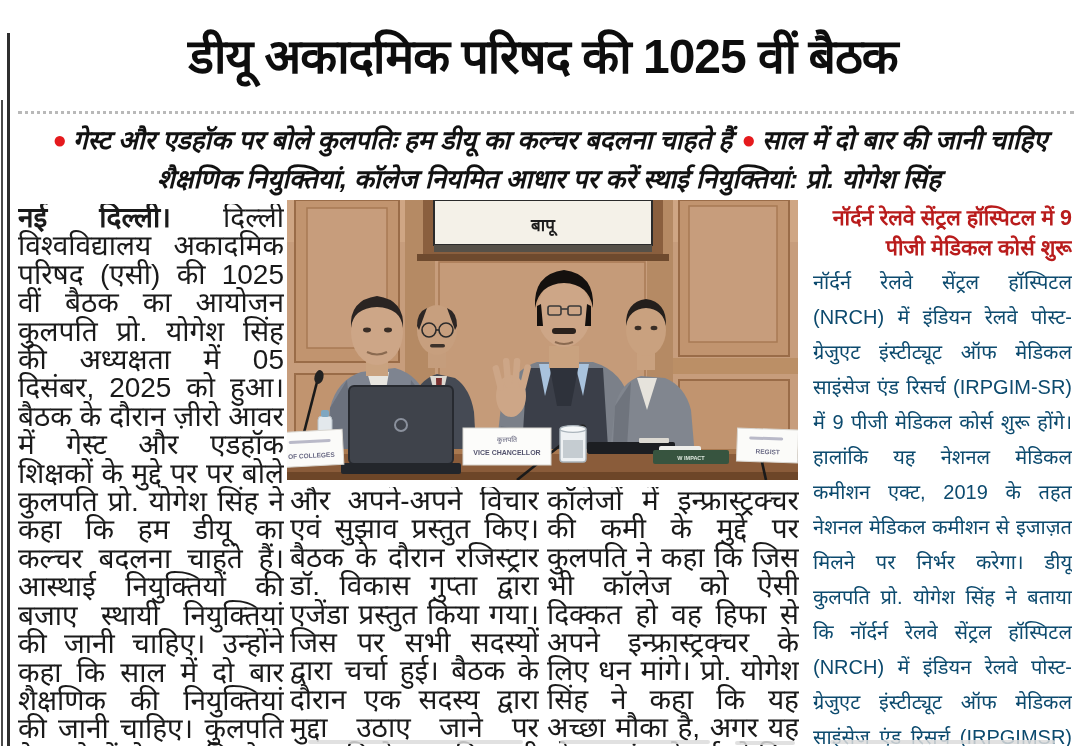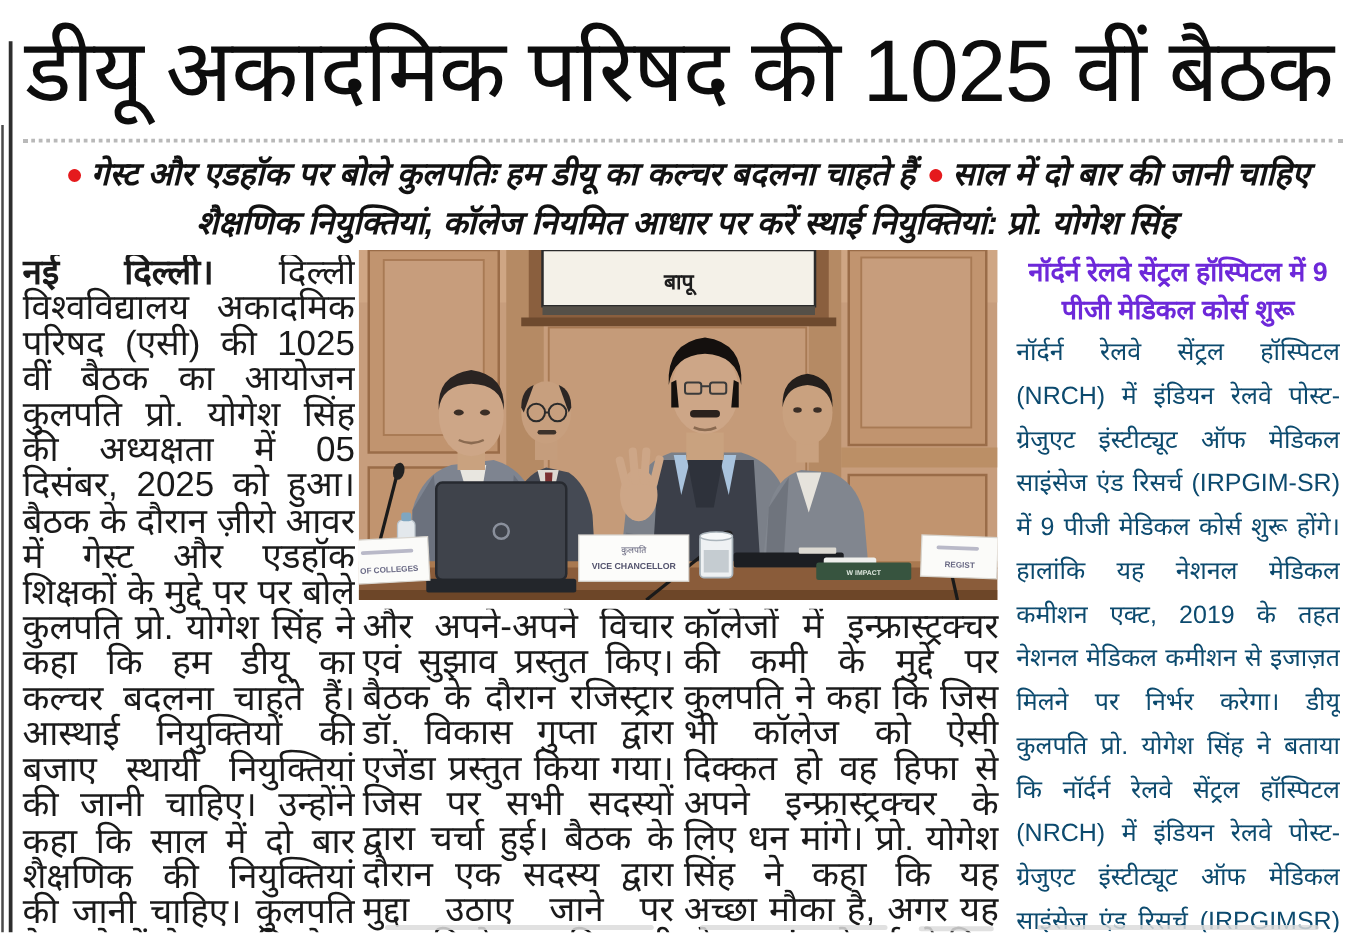--- a/index.html
+++ b/index.html
@@ -6,21 +6,21 @@
   body{
     width:1080px;height:746px;position:relative;background:#ffffff;
     font-family:"Liberation Sans","DejaVu Sans",sans-serif;color:#141414;
     overflow:hidden;
   }
   .rule-left-outer{position:absolute;left:1px;top:100px;bottom:0;width:2px;background:#4a4a4a;}
   .rule-left-inner{position:absolute;left:7px;top:33px;bottom:0;width:3px;background:#2e2e2e;}
 
   .headline{
     position:absolute;left:14px;right:8px;top:8px;height:100px;
-    font-size:70px;font-weight:400;text-align:center;color:#0d0d0d;
+    font-size:48px;font-weight:700;text-align:center;color:#0d0d0d;
     letter-spacing:-1px;line-height:98px;white-space:nowrap;
   }
   .dotted-sep{
     position:absolute;left:18px;right:6px;top:111px;height:0;
     border-top:3px dotted #b9b9b9;
   }
   .subhead{
     position:absolute;left:30px;right:12px;top:120px;height:80px;
     font-size:26px;font-weight:700;text-align:center;line-height:39px;color:#121212;font-style:italic;
   }
@@ -31,21 +31,21 @@
     position:absolute;overflow:hidden;
   }
   .col1{left:18px;top:204px;width:266px;height:542px;}
   .col2{left:290px;top:487px;width:249px;height:259px;}
   .col3{left:547px;top:487px;width:252px;height:259px;}
   .dateline{font-weight:700;}
 
   .photo{position:absolute;left:287px;top:200px;width:511px;height:280px;}
 
   .sidebar{position:absolute;left:813px;top:203px;width:259px;height:543px;overflow:hidden;}
-  .sidebar-heading{font-size:21.5px;font-weight:700;line-height:30px;text-align:center;color:#6d28d9;}
+  .sidebar-heading{font-size:21.5px;font-weight:700;line-height:30px;text-align:right;color:#b91c1c;}
   .sidebar-body{font-size:20px;line-height:35px;text-align:justify;color:#0c4a6e;margin-top:2px;}
 
   .smudge{position:absolute;height:4px;background:#dcdcdc;border-radius:2px;opacity:.85;}
   .s1{left:308px;top:740px;width:215px;}
   .s2{left:560px;top:740px;width:150px;}
   .s3{left:735px;top:741px;width:60px;}
   .s4{left:830px;top:740px;width:225px;}
 </style>
 </head>
 <body>

